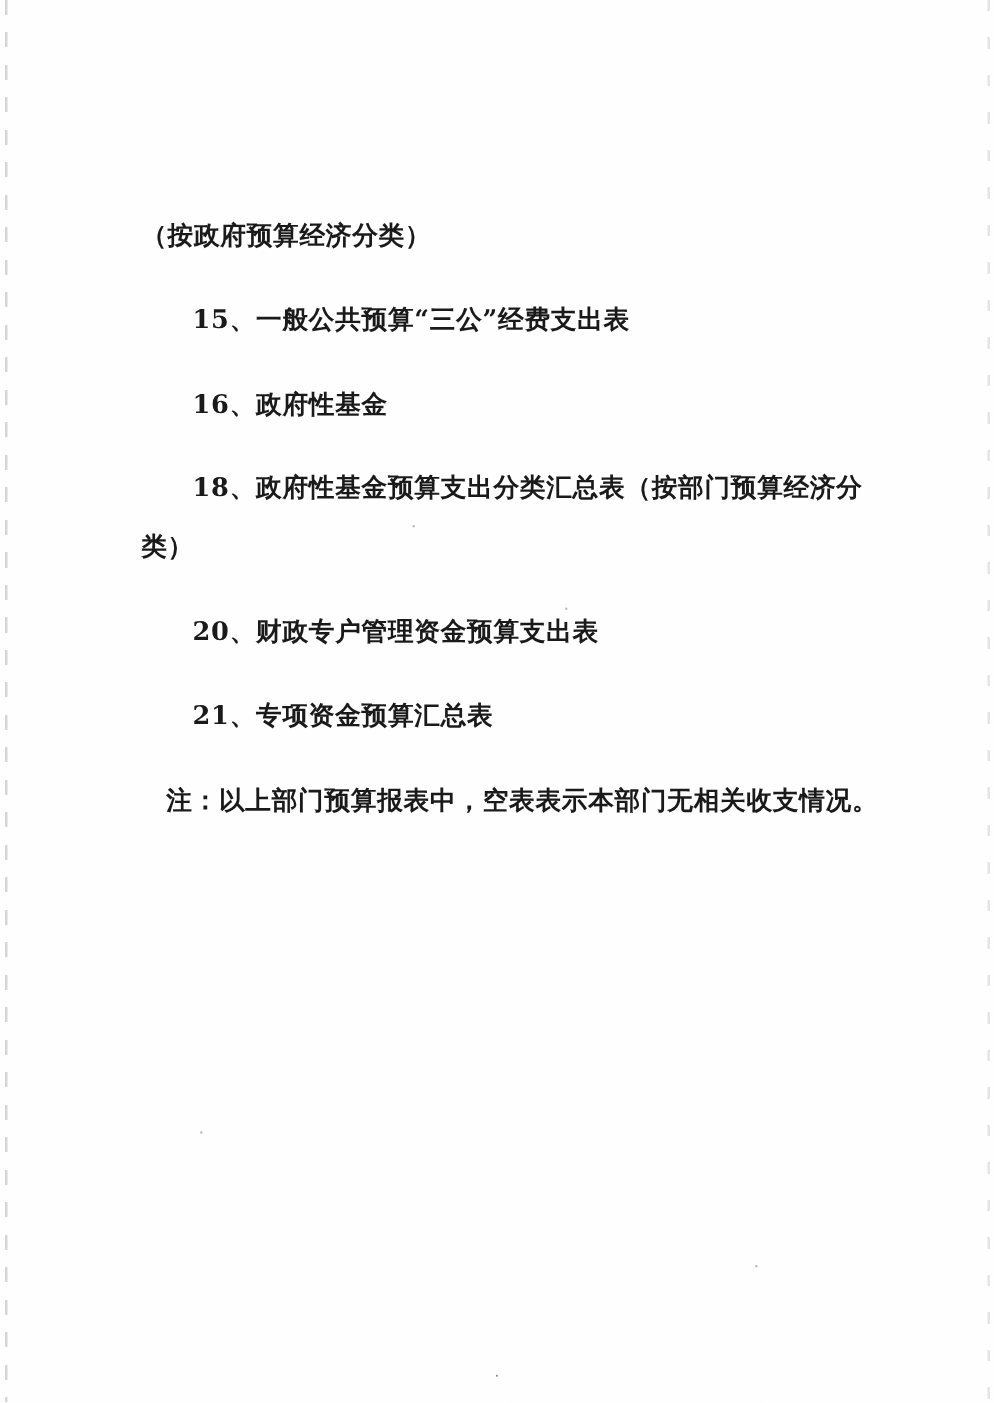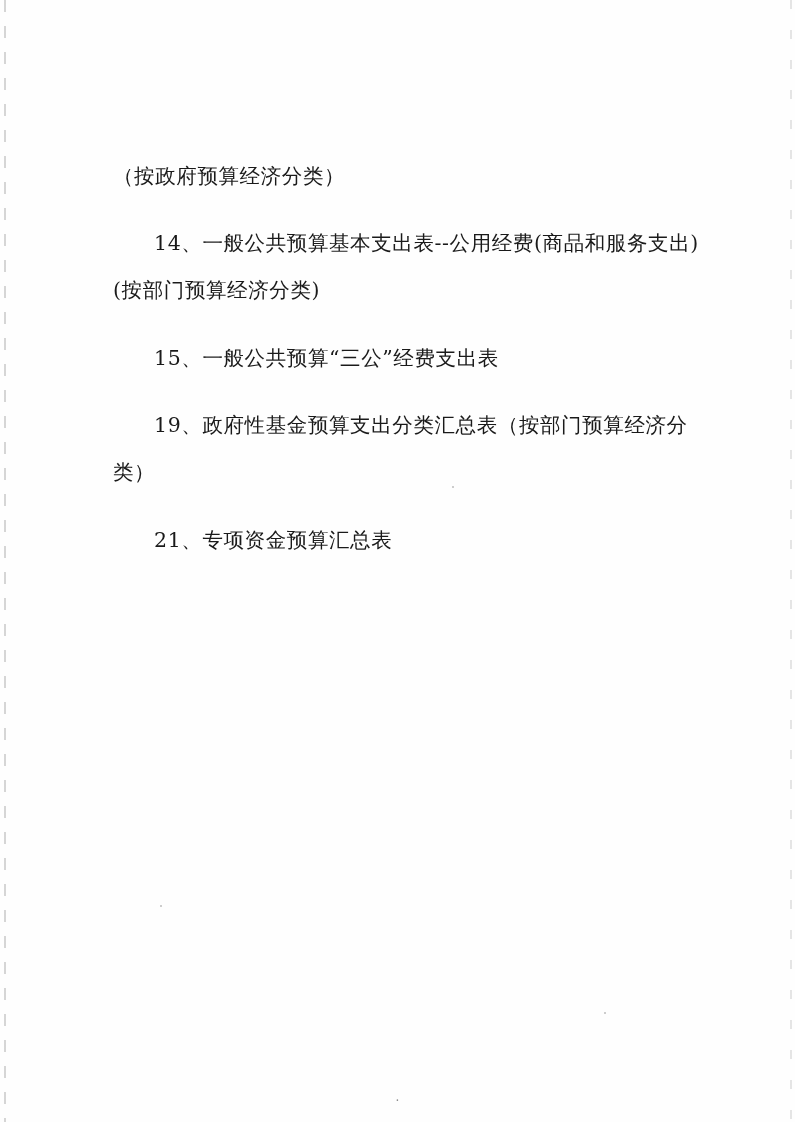--- a/index.html
+++ b/index.html
@@ -46,22 +46,23 @@
     );
   }
   .speck {
     position: absolute;
     background: rgba(110,110,110,0.45);
     border-radius: 50%;
   }
   .body-text {
     position: absolute;
     left: 113px;
-    top: 132px;
+    top: 144px;
     width: 590px;
+    font-weight: bold;
   }
   .para {
     font-size: 20.5px;
     line-height: 47px;
     letter-spacing: 0.6px;
     white-space: pre-wrap;
     word-break: break-all;
   }
   .para.flush {
     text-indent: 0;
@@ -90,21 +91,23 @@
   <div class="scan-edge-left"></div>
   <div class="scan-edge-right"></div>
 
   <div class="speck" style="left:330px; top:420px; width:2px; height:2px;"></div>
   <div class="speck" style="left:452px; top:486px; width:2px; height:2px;"></div>
   <div class="speck" style="left:160px; top:905px; width:2px; height:2px;"></div>
   <div class="speck" style="left:604px; top:1012px; width:2px; height:2px;"></div>
 
   <div class="body-text">
     <p class="para flush">（按政府预算经济分类）</p>
-    <p class="para indent">14、一般公共预算基本支出表--公用经费(商品和服务支出)(按部门预算经济分类)</p>
     <p class="para indent">15、一般公共预算“三公”经费支出表</p>
-    <p class="para indent">19、政府性基金预算支出分类汇总表（按部门预算经济分类）</p>
+    <p class="para indent">16、政府性基金</p>
+    <p class="para indent">18、政府性基金预算支出分类汇总表（按部门预算经济分类）</p>
+    <p class="para indent">20、财政专户管理资金预算支出表</p>
     <p class="para indent">21、专项资金预算汇总表</p>
+    <p class="para note">注：以上部门预算报表中，空表表示本部门无相关收支情况。</p>
   </div>
 
   <div class="footer-mark">·</div>
 
 </div>
 
 </body></html>

